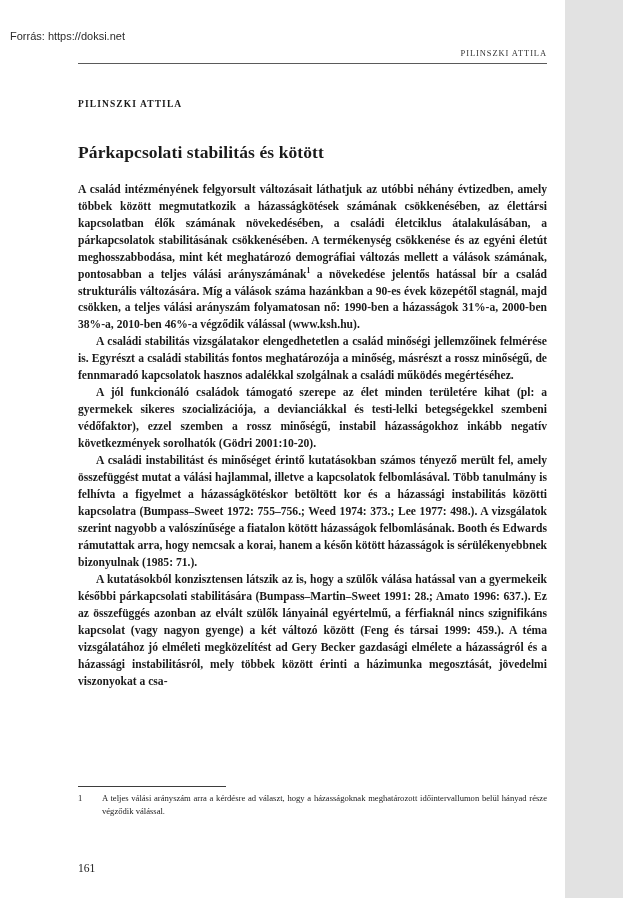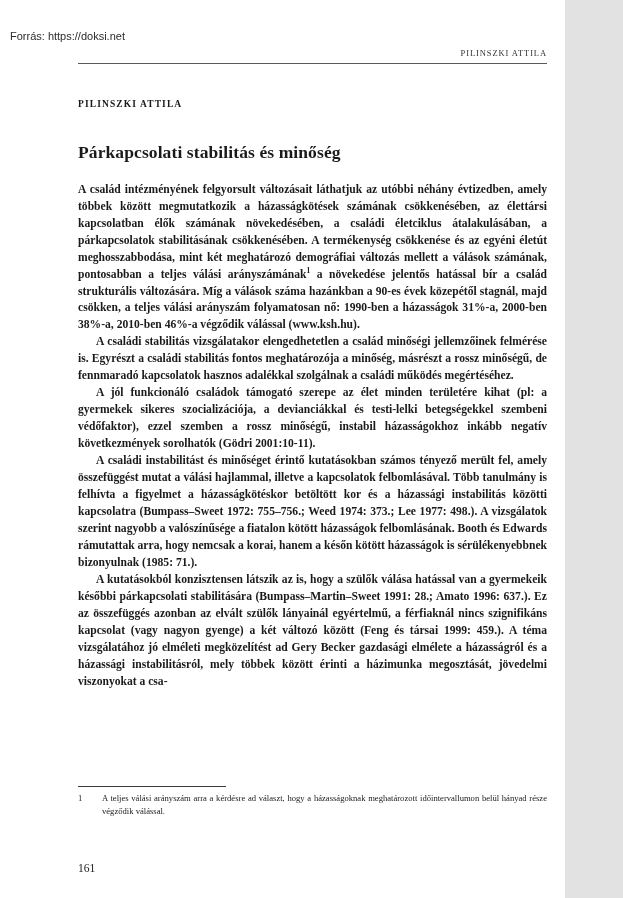--- a/index.html
+++ b/index.html
@@ -173,27 +173,27 @@
   <div id="content">
 
     <div id="running-head-row">
       <span id="running-head">PILINSZKI ATTILA</span>
     </div>
     <div id="header-rule"></div>
 
     <div id="byline">PILINSZKI ATTILA</div>
 
     <div id="title">
-      <span class="tline">Párkapcsolati stabilitás és minőség</span>
+      <span class="tline">Párkapcsolati stabilitás és kötött</span>
     </div>
 
     <div id="body-text">
       <p class="first"><span>A család intézményének felgyorsult változásait láthatjuk az utóbbi néhány évtizedben, amely többek között megmutatkozik a házasságkötések számának csökkenésében, az élettársi kapcsolatban élők számának növekedésében, a családi életciklus átalakulásában, a párkapcsolatok stabilitásának csökkenésében. A termékenység csökkenése és az egyéni életút meghosszabbodása, mint két meghatározó demográfiai változás mellett a válások számának, pontosabban a teljes válási arányszámának</span><sup class="fn">1</sup><span> a növekedése jelentős hatással bír a család strukturális változására. Míg a válások száma hazánkban a 90-es évek közepétől stagnál, majd csökken, a teljes válási arányszám folyamatosan nő: 1990-ben a házasságok 31%-a, 2000-ben 38%-a, 2010-ben 46%-a végződik válással (www.ksh.hu).</span></p>
       <p>A családi stabilitás vizsgálatakor elengedhetetlen a család minőségi jellemzőinek felmérése is. Egyrészt a családi stabilitás fontos meghatározója a minőség, másrészt a rossz minőségű, de fennmaradó kapcsolatok hasznos adalékkal szolgálnak a családi működés megértéséhez.</p>
-      <p>A jól funkcionáló családok támogató szerepe az élet minden területére kihat (pl: a gyermekek sikeres szocializációja, a devianciákkal és testi-lelki betegségekkel szembeni védőfaktor), ezzel szemben a rossz minőségű, instabil házasságokhoz inkább negatív következmények sorolhatók (Gödri 2001:10-11).</p>
+      <p>A jól funkcionáló családok támogató szerepe az élet minden területére kihat (pl: a gyermekek sikeres szocializációja, a devianciákkal és testi-lelki betegségekkel szembeni védőfaktor), ezzel szemben a rossz minőségű, instabil házasságokhoz inkább negatív következmények sorolhatók (Gödri 2001:10-20).</p>
       <p>A családi instabilitást és minőséget érintő kutatásokban számos tényező merült fel, amely összefüggést mutat a válási hajlammal, illetve a kapcsolatok felbomlásával. Több tanulmány is felhívta a figyelmet a házasságkötéskor betöltött kor és a házassági instabilitás közötti kapcsolatra (Bumpass–Sweet 1972: 755–756.; Weed 1974: 373.; Lee 1977: 498.). A vizsgálatok szerint nagyobb a valószínűsége a fiatalon kötött házasságok felbomlásának. Booth és Edwards rámutattak arra, hogy nemcsak a korai, hanem a későn kötött házasságok is sérülékenyebbnek bizonyulnak (1985: 71.).</p>
       <p>A kutatásokból konzisztensen látszik az is, hogy a szülők válása hatással van a gyermekeik későbbi párkapcsolati stabilitására (Bumpass–Martin–Sweet 1991: 28.; Amato 1996: 637.). Ez az összefüggés azonban az elvált szülők lányainál egyértelmű, a férfiaknál nincs szignifikáns kapcsolat (vagy nagyon gyenge) a két változó között (Feng és társai 1999: 459.). A téma vizsgálatához jó elméleti megközelítést ad Gery Becker gazdasági elmélete a házasságról és a házassági instabilitásról, mely többek között érinti a házimunka megosztását, jövedelmi viszonyokat a csa-</p>
     </div>
 
   </div>
 
   <div id="footnote-area">
     <div id="footnote-rule"></div>
     <div class="footnote">
       <span class="fn-num">1</span>

